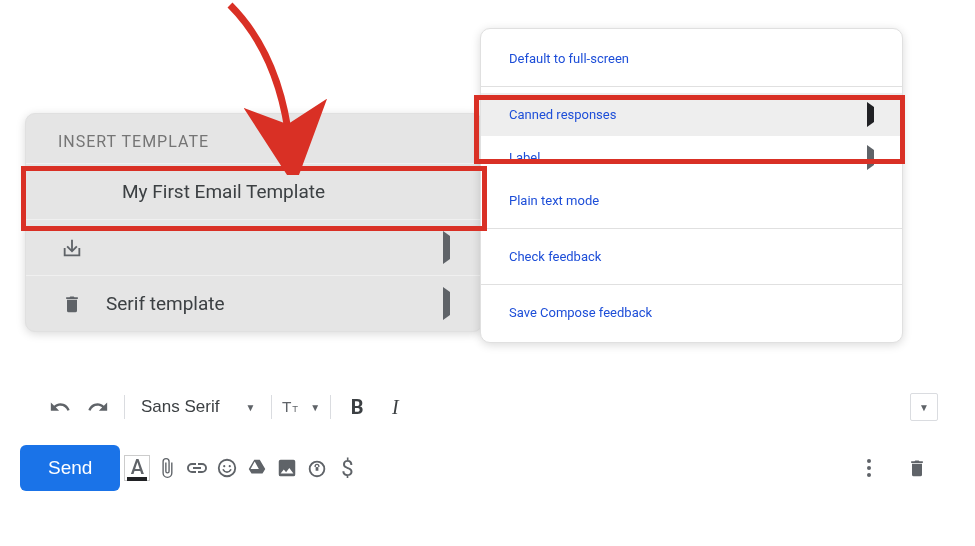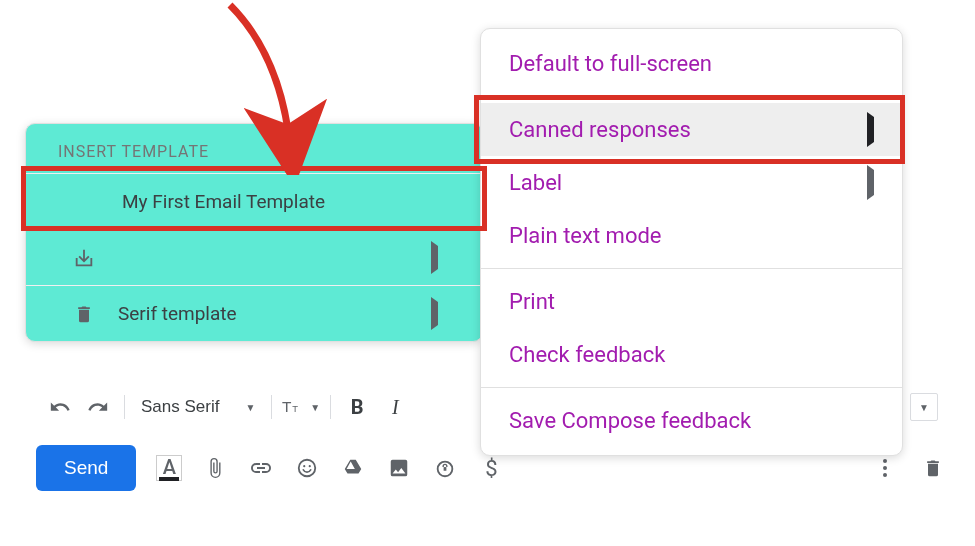--- a/index.html
+++ b/index.html
@@ -11,38 +11,37 @@
       position: relative;
       overflow: hidden;
     }
 
     
     .submenu-left {
       position: absolute;
       left: 25px;
       top: 113px;
       width: 458px;
-      background: #5eead4;
+      background: #e5e5e5;
       border: 1px solid #e0e0e0;
       border-radius: 10px;
       box-shadow: 0 2px 10px rgba(0,0,0,0.15);
       z-index: 2;
-      margin-top: 10px;
     }
     .submenu-header {
       padding: 18px 32px 12px 32px;
       color: #757575;
       font-size: 16px;
       letter-spacing: 1px;
       font-weight: 400;
     }
     .submenu-item {
       display: flex;
       align-items: center;
-      padding: 16px 44px;
+      padding: 16px 32px;
       font-size: 19px;
       color: #3c4043;
       cursor: pointer;
       position: relative;
       border-top: 1px solid #f0f0f0;
     }
     .submenu-item .icon {
       width: 28px;
       display: flex;
       justify-content: center;
@@ -64,22 +63,22 @@
       border: 1px solid #e0e0e0;
       border-radius: 10px;
       box-shadow: 0 2px 10px rgba(0,0,0,0.15);
       z-index: 3;
       padding: 8px 0;
     }
     .menu-item {
       display: flex;
       align-items: center;
       padding: 14px 28px;
-      font-size: 22px;
-      color: #a21caf;
+      font-size: 13px;
+      color: #1d4ed8;
       cursor: pointer;
       position: relative;
     }
     .menu-item.active { background: #eee; text-align: right; }
     .menu-item .chevron {
       margin-left: auto;
       color: #202124;
     }
     .menu-sep {
       height: 1px;
@@ -148,27 +147,27 @@
       width: 28px; height: 28px;
       border: 1px solid #dadce0;
       display: flex; align-items: center; justify-content: center;
       border-radius: 2px;
       font-size: 10px; color: #5f6368;
     }
 
     
     .compose-bar {
       position: absolute;
-      left: 36px;
+      left: 20px;
       top: 440px;
       width: 910px;
       height: 56px;
       display: flex;
       align-items: center;
-      gap: 20px;
+      gap: 4px;
       z-index: 1;
     }
     .send-btn {
       background: #1a73e8;
       color: #fff;
       border: none;
       border-radius: 6px;
       font-size: 19px;
       font-weight: 500;
       padding: 12px 28px;
@@ -332,23 +331,20 @@
   </div>
   <div class="menu-item">
     <span>Label</span>
     <span class="chevron"><span class="triangle-right"></span></span>
   </div>
   <div class="menu-item">
     <span>Plain text mode</span>
   </div>
   <div class="menu-sep"></div>
   <div class="menu-item">
-    <span>Print</span>
-  </div>
-  <div class="menu-item">
     <span>Check feedback</span>
   </div>
   <div class="menu-sep"></div>
   <div class="menu-item">
     <span>Save Compose feedback</span>
   </div>
 </div>
 
 <div class="highlight-box hb-left"></div>
 <div class="highlight-box hb-right"></div>

